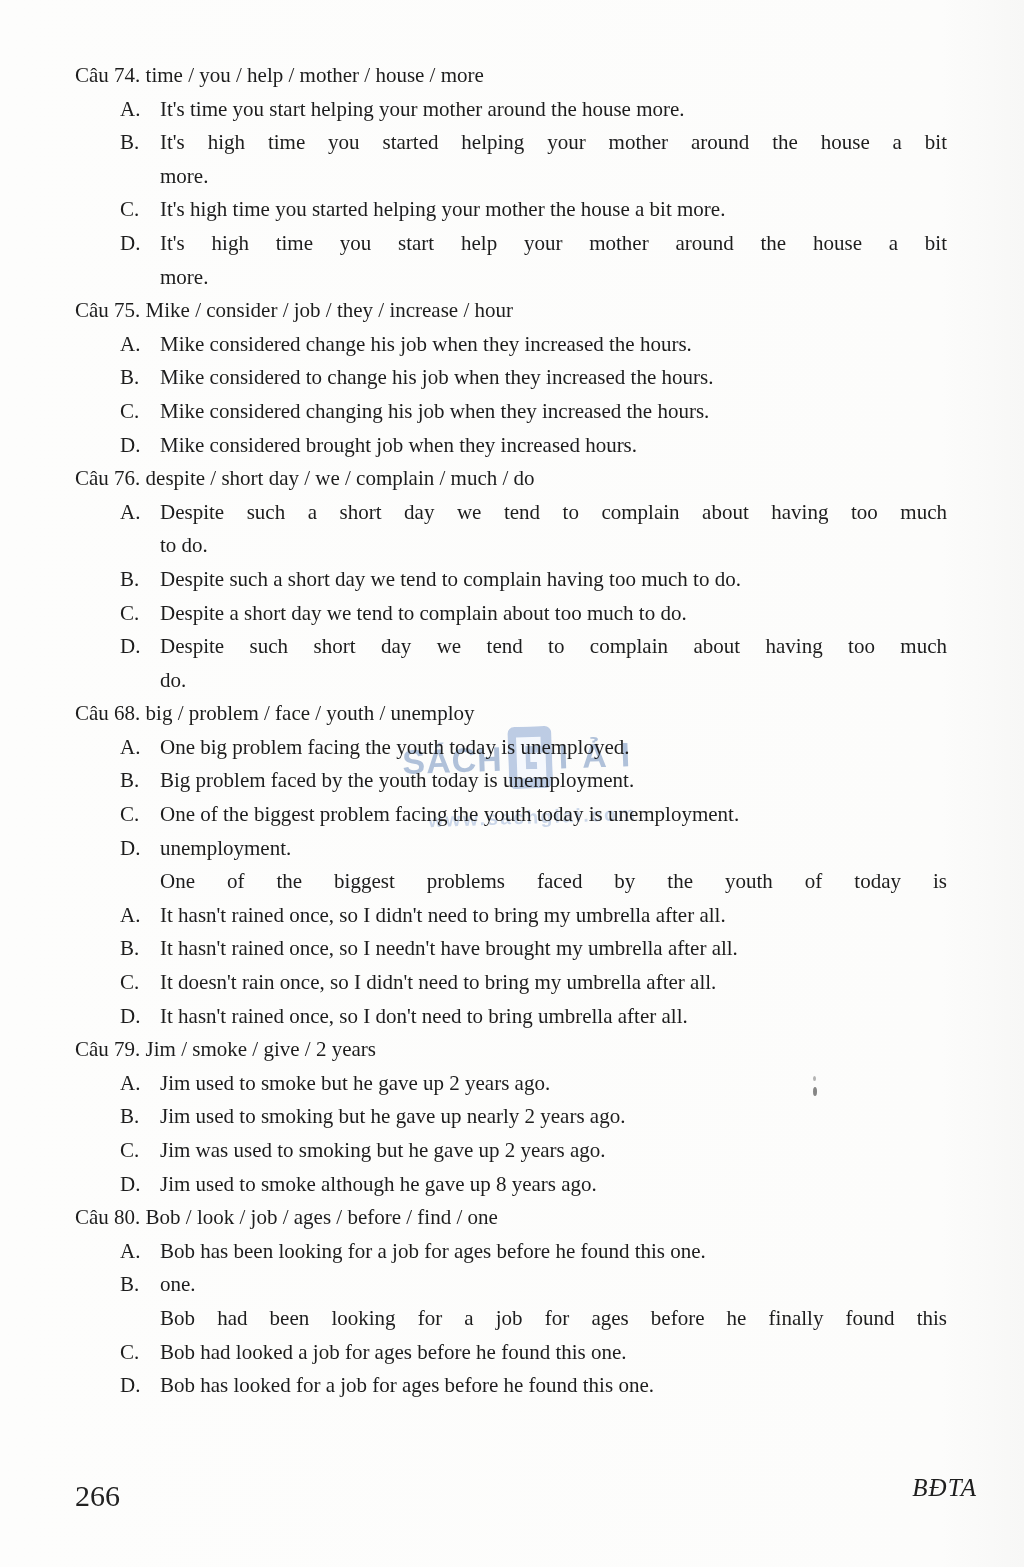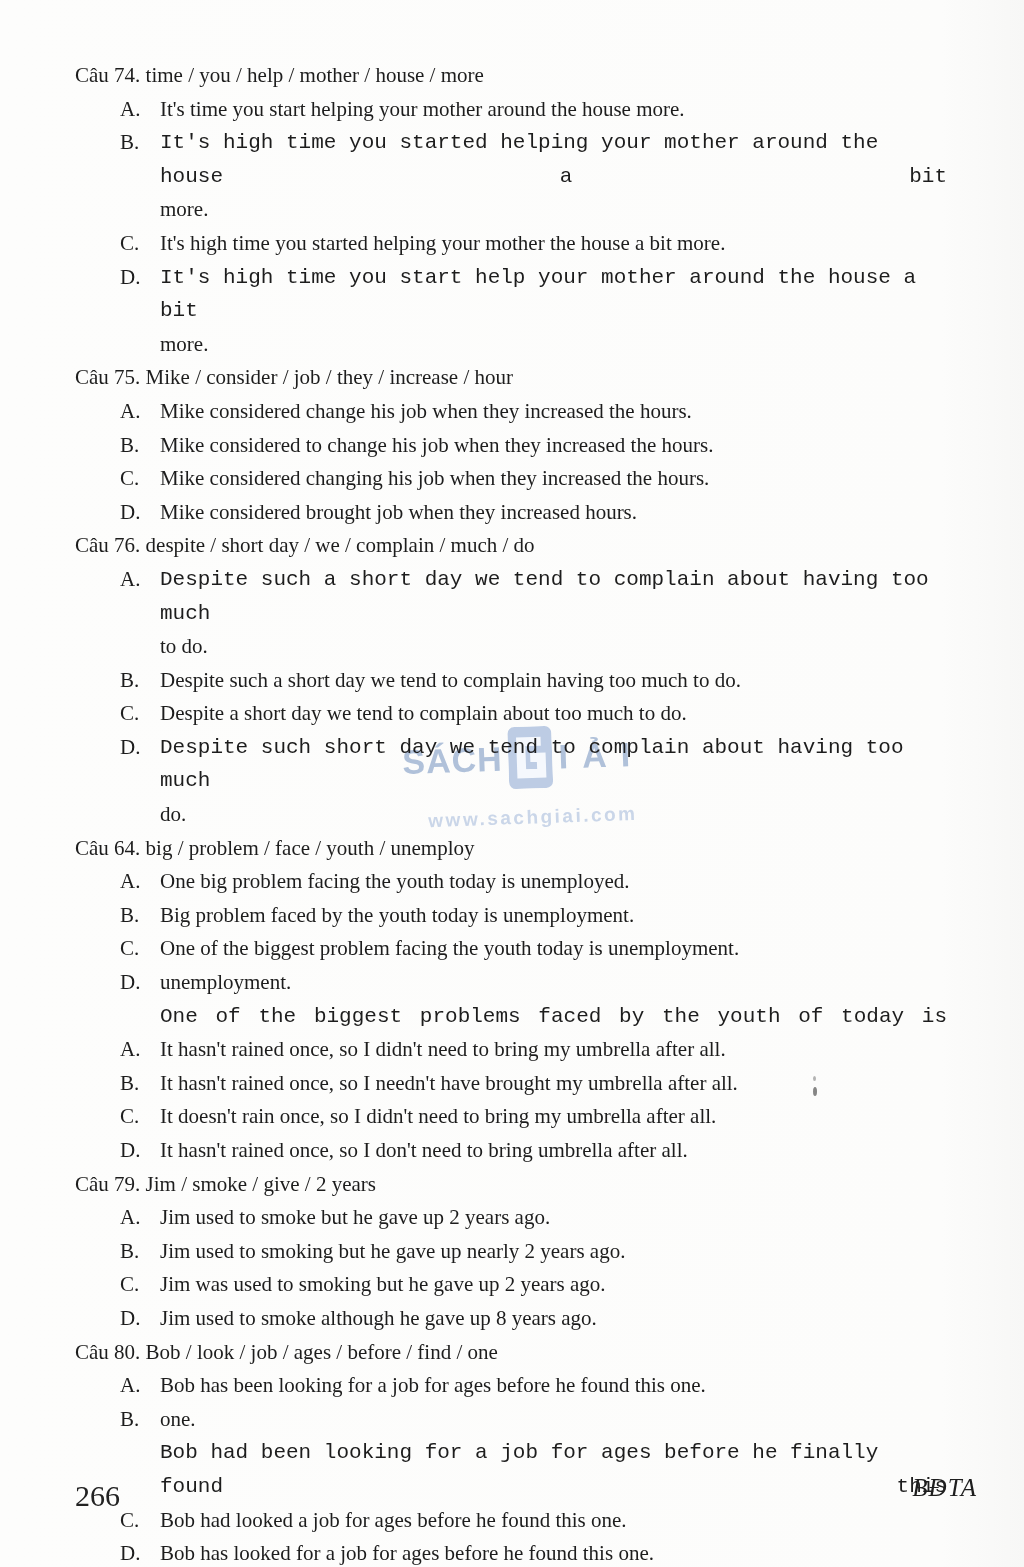--- a/index.html
+++ b/index.html
@@ -18,21 +18,21 @@
     position:absolute;left:75px;top:59px;width:872px;
     font-size:21px;line-height:33.6px;
     z-index:2;
   }
   p{margin:0;}
   .q-head{text-align:left;}
   .q-label{white-space:pre;}
   .option{position:relative;padding-left:85px;text-align:left;}
   .opt-letter{position:absolute;left:45px;top:0;}
   .opt-line{display:block;}
-  .opt-line.stretch{text-align-last:justify;font-family:Liberation Mono, monospace;}
+  .opt-line.stretch{text-align-last:justify;}
   
   .watermark{
     position:absolute;left:403px;top:731px;z-index:1;
     transform:rotate(-2deg);transform-origin:left center;
     font-family:"Liberation Sans","DejaVu Sans",sans-serif;
     user-select:none;
   }
   .wm-row{display:flex;align-items:center;gap:6px;}
   .wm-text{
     font-size:34px;font-weight:bold;color:rgba(125,153,195,0.60);
@@ -134,21 +134,21 @@
           <span class="opt-letter">C.</span>
           <span class="opt-line">Despite a short day we tend to complain about too much to do.</span>
         </p>
         <p class="option">
           <span class="opt-letter">D.</span>
           <span class="opt-line stretch">Despite such short day we tend to complain about having too much</span>
           <span class="opt-line">do.</span>
         </p>
       </div>
       <div class="question">
-        <p class="q-head"><span class="q-label">Câu 64.</span> <span class="q-prompt">big / problem / face / youth / unemploy</span></p>
+        <p class="q-head"><span class="q-label">Câu 68.</span> <span class="q-prompt">big / problem / face / youth / unemploy</span></p>
         <p class="option">
           <span class="opt-letter">A.</span>
           <span class="opt-line">One big problem facing the youth today is unemployed.</span>
         </p>
         <p class="option">
           <span class="opt-letter">B.</span>
           <span class="opt-line">Big problem faced by the youth today is unemployment.</span>
         </p>
         <p class="option">
           <span class="opt-letter">C.</span>

